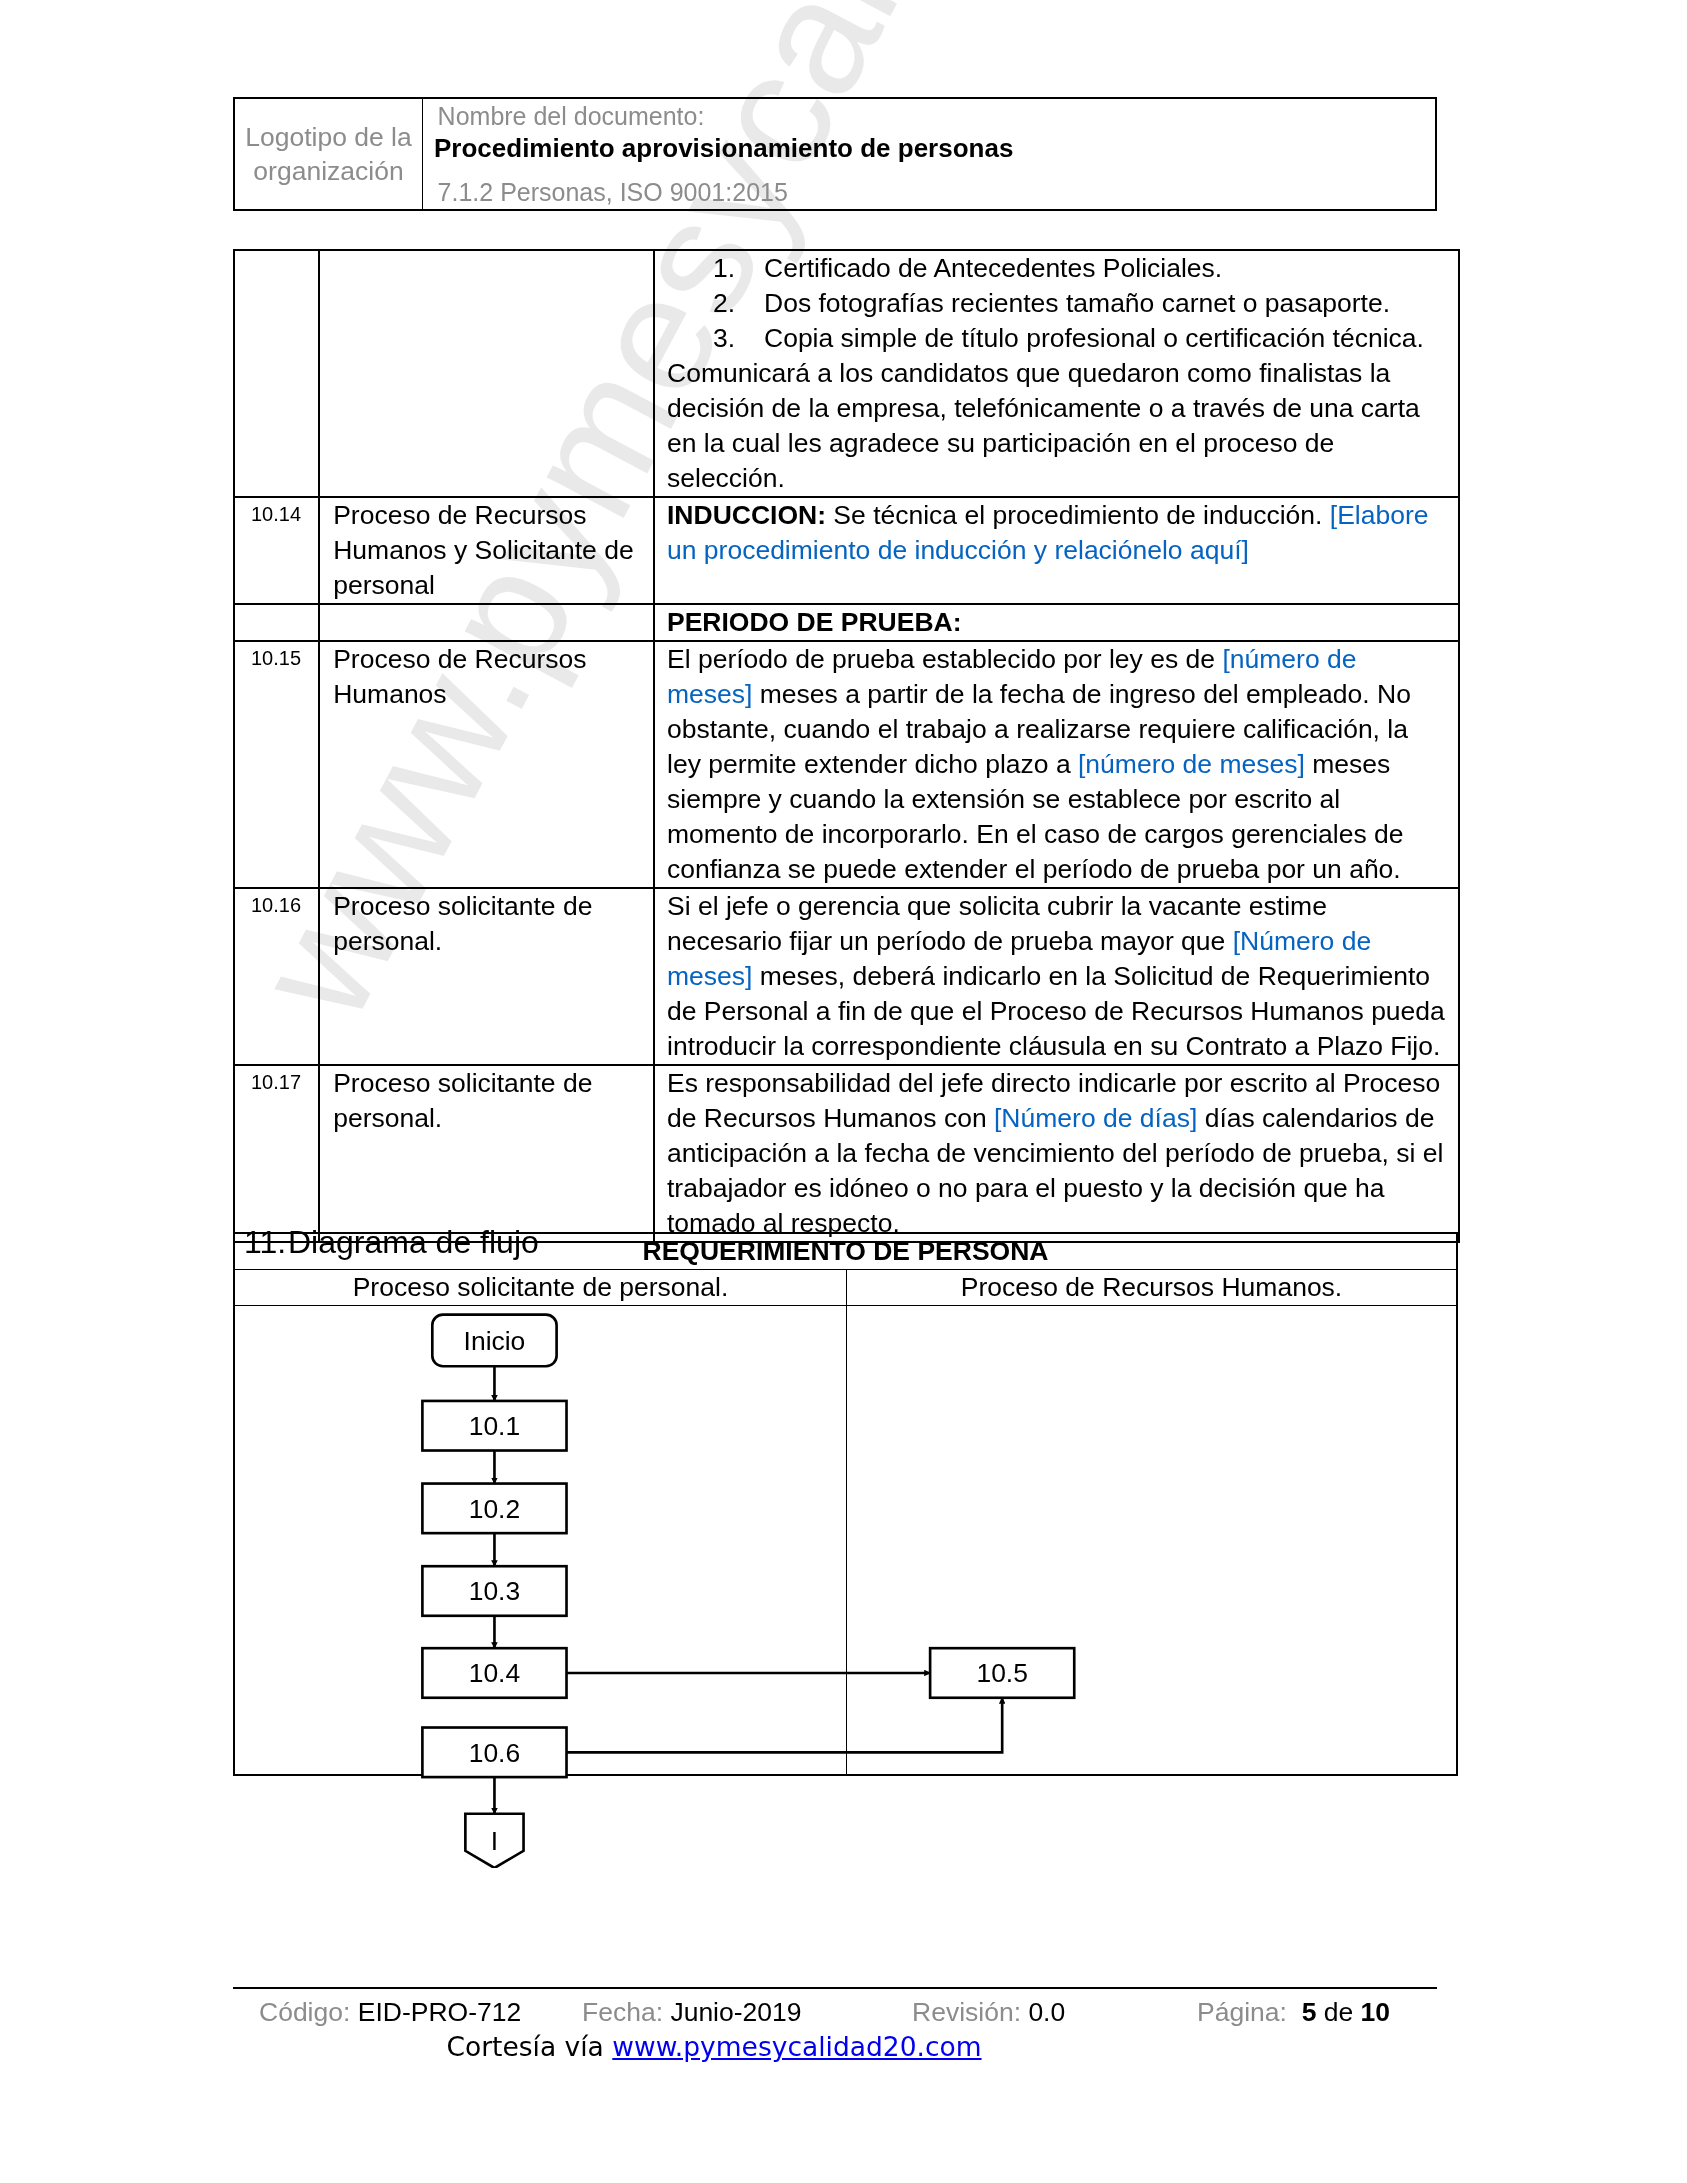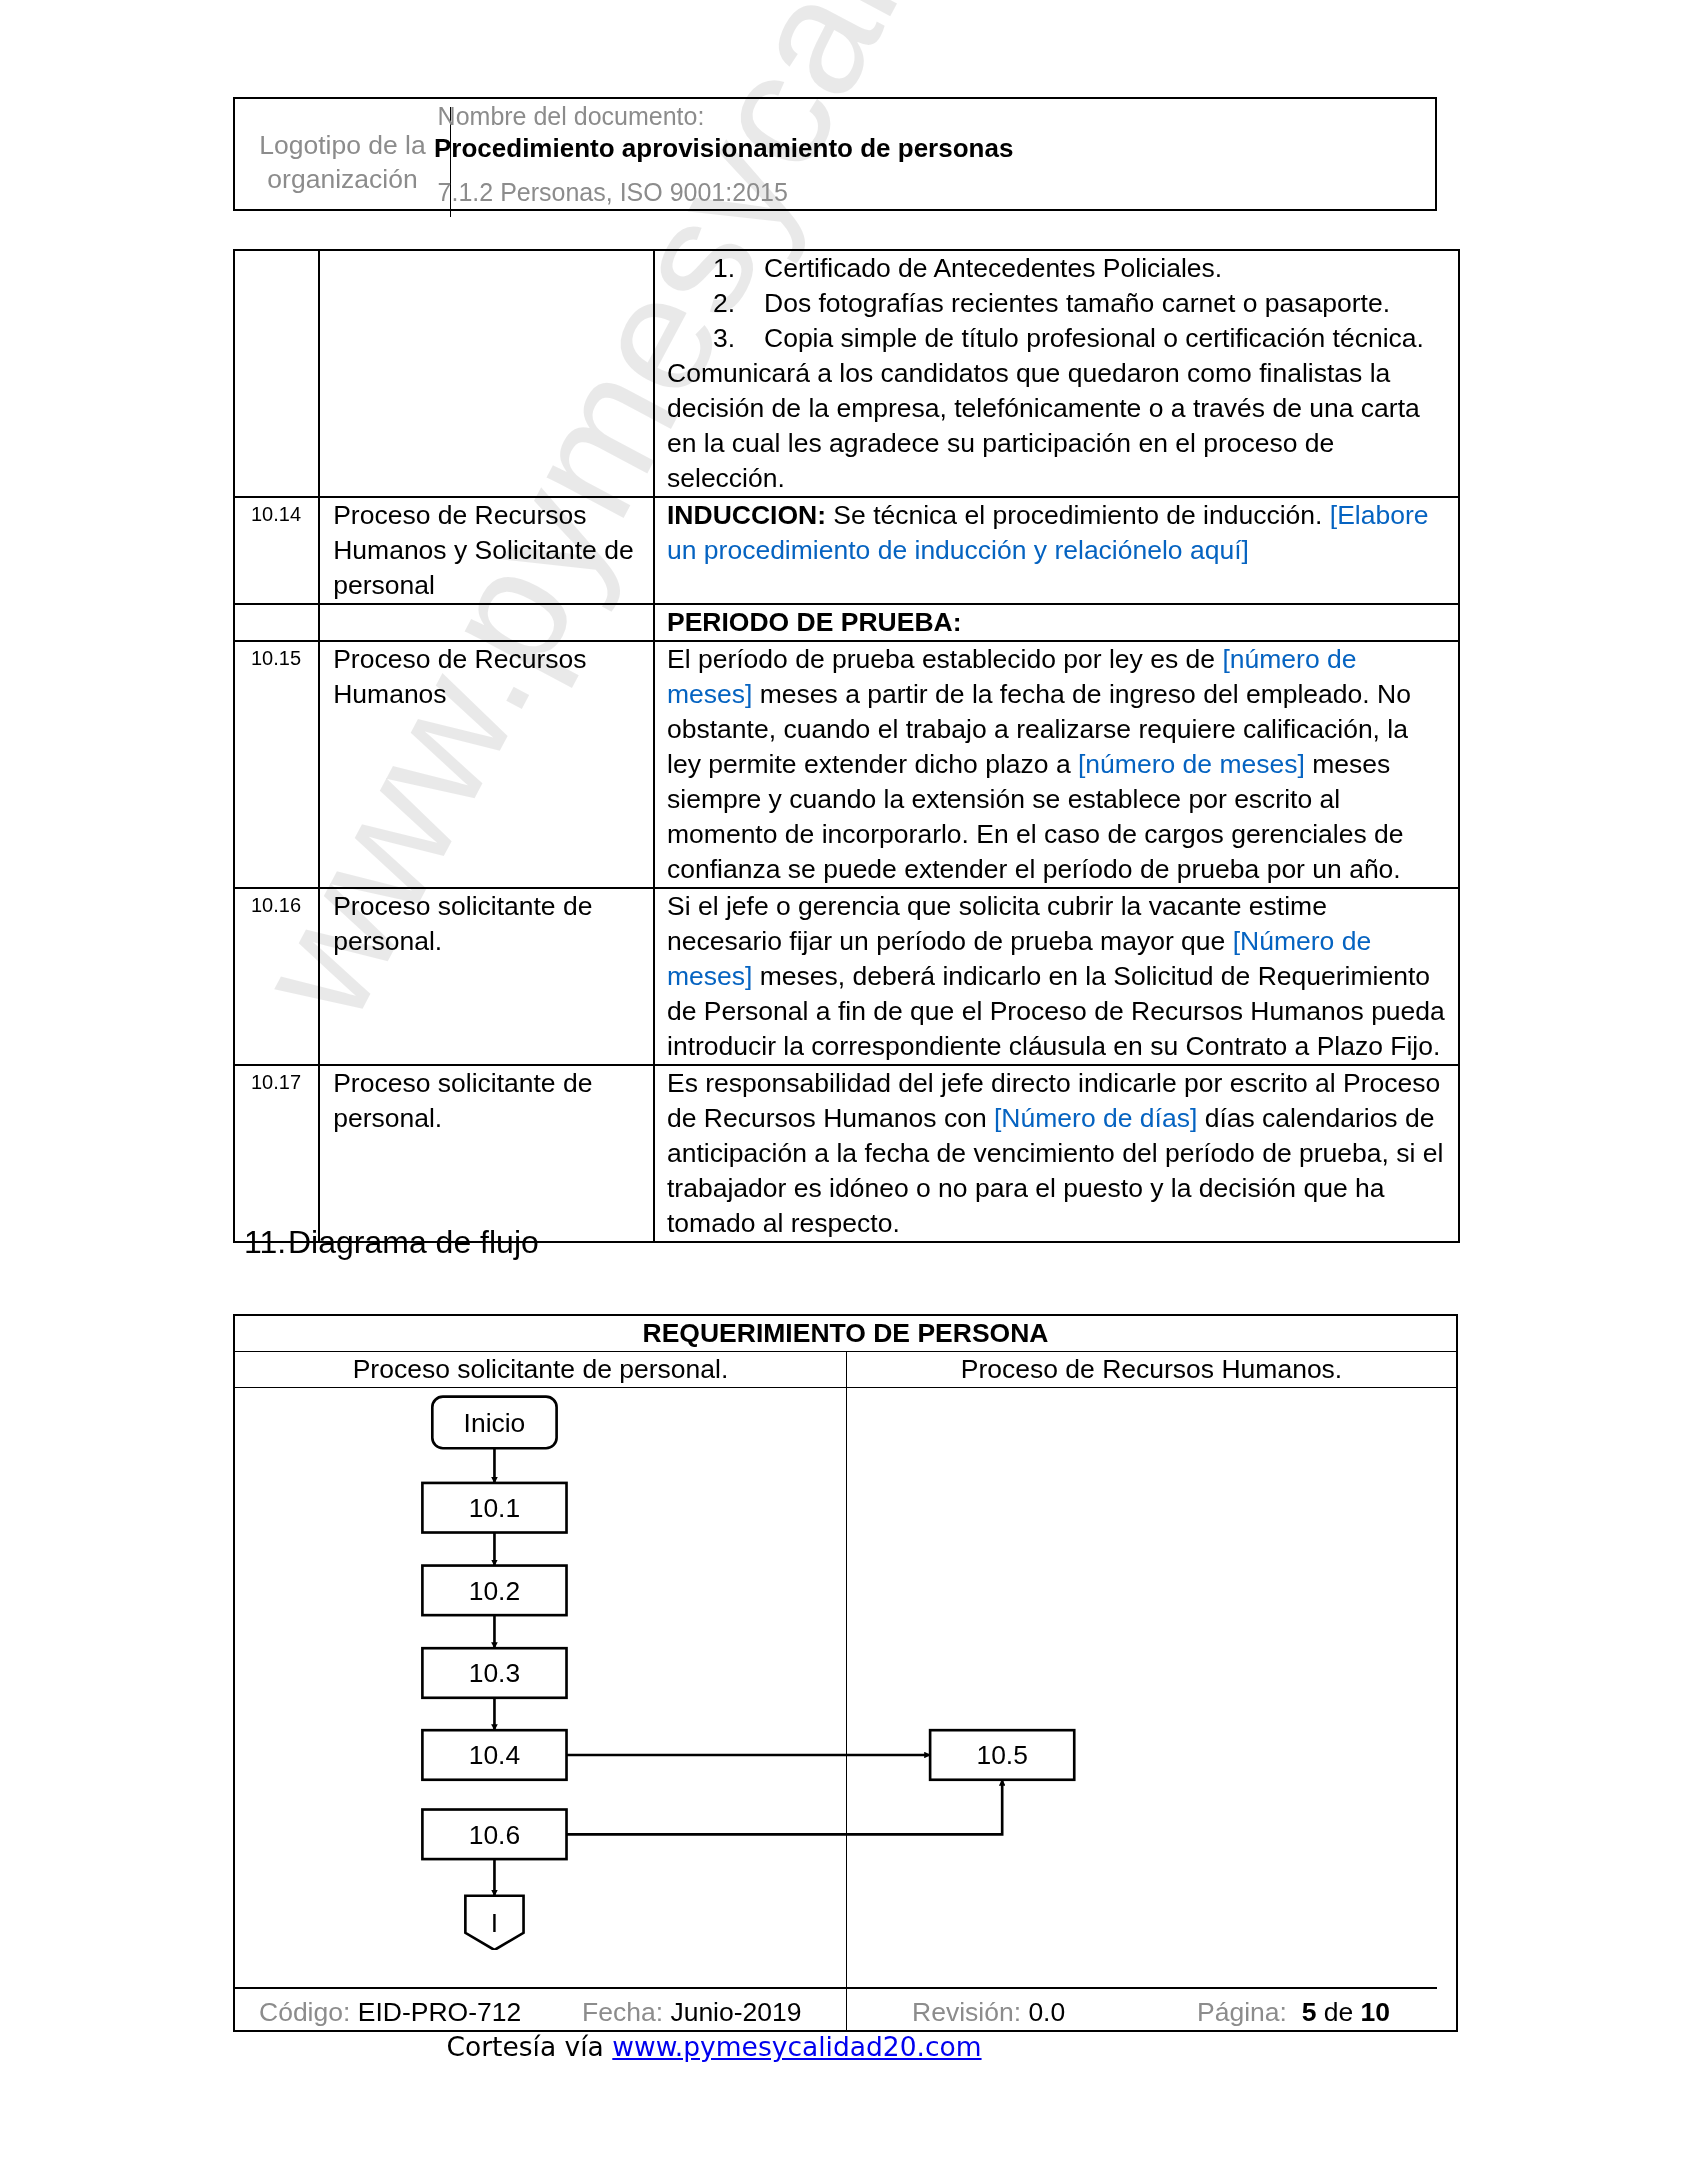--- a/index.html
+++ b/index.html
@@ -2,21 +2,21 @@
 <html style="font-size:10.6px"><head>
 <meta charset="utf-8">
 <style>
   html, body { margin:0; padding:0; background:#ffffff; }
   body { width:1687px; height:2183px; position:relative; overflow:hidden;
          font-family:"Liberation Sans", sans-serif; color:#000; }
   .abs { position:absolute; }
 
   
   #hdr { left:233px; top:97px; width:1204px; height:114px; border:2px solid #000; box-sizing:border-box; }
-  #hdr-logo { left:0; top:8px; width:216px; height:100%; border-right:1.3px solid #000; box-sizing:border-box;
+  #hdr-logo { left:0; top:0; width:188px; height:100%; border-right:1.3px solid #000; box-sizing:border-box;
               display:flex; align-items:center; justify-content:center; text-align:center;
               color:#8c8c8c; font-size:26.5px; line-height:34px; }
   #hdr-right { left:188px; top:0; right:0; height:100%; padding-left:14.6px; box-sizing:border-box; }
   #hdr-label { color:#8c8c8c; font-size:25px; position:absolute; top:2.6px; left:14.6px; }
   #hdr-title { font-weight:bold; font-size:26px; position:absolute; top:34px; left:11px; white-space:nowrap; }
   #hdr-sub { color:#8c8c8c; font-size:25px; position:absolute; top:79px; left:14.6px; }
 
   
   #tbl { left:233px; top:249px; width:1225px; border-collapse:collapse; table-layout:fixed; font-size:26.5px; line-height:35px; }
   #tbl td { border:2px solid #000; vertical-align:top; padding:0 12px; box-sizing:border-box; }
@@ -25,21 +25,21 @@
   .blue { color:#0563c1; }
   .ol { list-style:none; margin:0; padding:0; }
   .ol li { display:flex; }
   .ol .n { width:97px; text-align:right; padding-right:29px; box-sizing:border-box; flex:none; }
 
   
   #sec { left:244px; top:1224px; font-size:32px; font-weight:normal; }
   #sec .secnum { display:inline-block; width:44px; }
 
   
-  #flow { left:233px; top:1314px; width:1225px; height:718px; border:2px solid #000; box-sizing:border-box; }
+  #flow { left:233px; top:1232px; width:1225px; height:544px; border:2px solid #000; box-sizing:border-box; }
   #flow-title { left:0; top:0; width:100%; height:36px; border-bottom:1.3px solid #000; box-sizing:border-box;
                 text-align:center; font-weight:bold; font-size:26.5px; line-height:34px; }
   .lane-h { top:36px; height:36px; border-bottom:1.3px solid #000; box-sizing:border-box; text-align:center;
             font-size:26.5px; line-height:34px; }
   #lane-h1 { left:0; width:612px; border-right:1.3px solid #000; }
   #lane-h2 { left:612px; right:0; }
   #lane-div { left:611px; top:71px; width:1.3px; bottom:0; background:#000; }
   #flow-svg { left:0; top:0; width:1221px; height:634px; }
   .fbox-text { font-size:40px; font-family:"Liberation Sans", sans-serif; }
 

